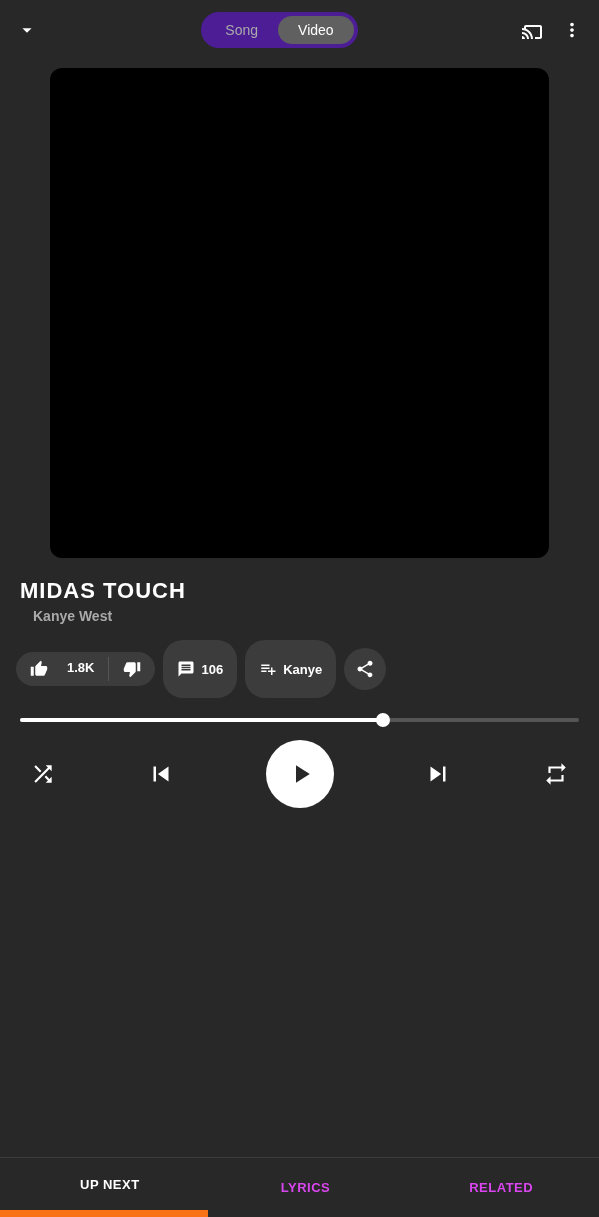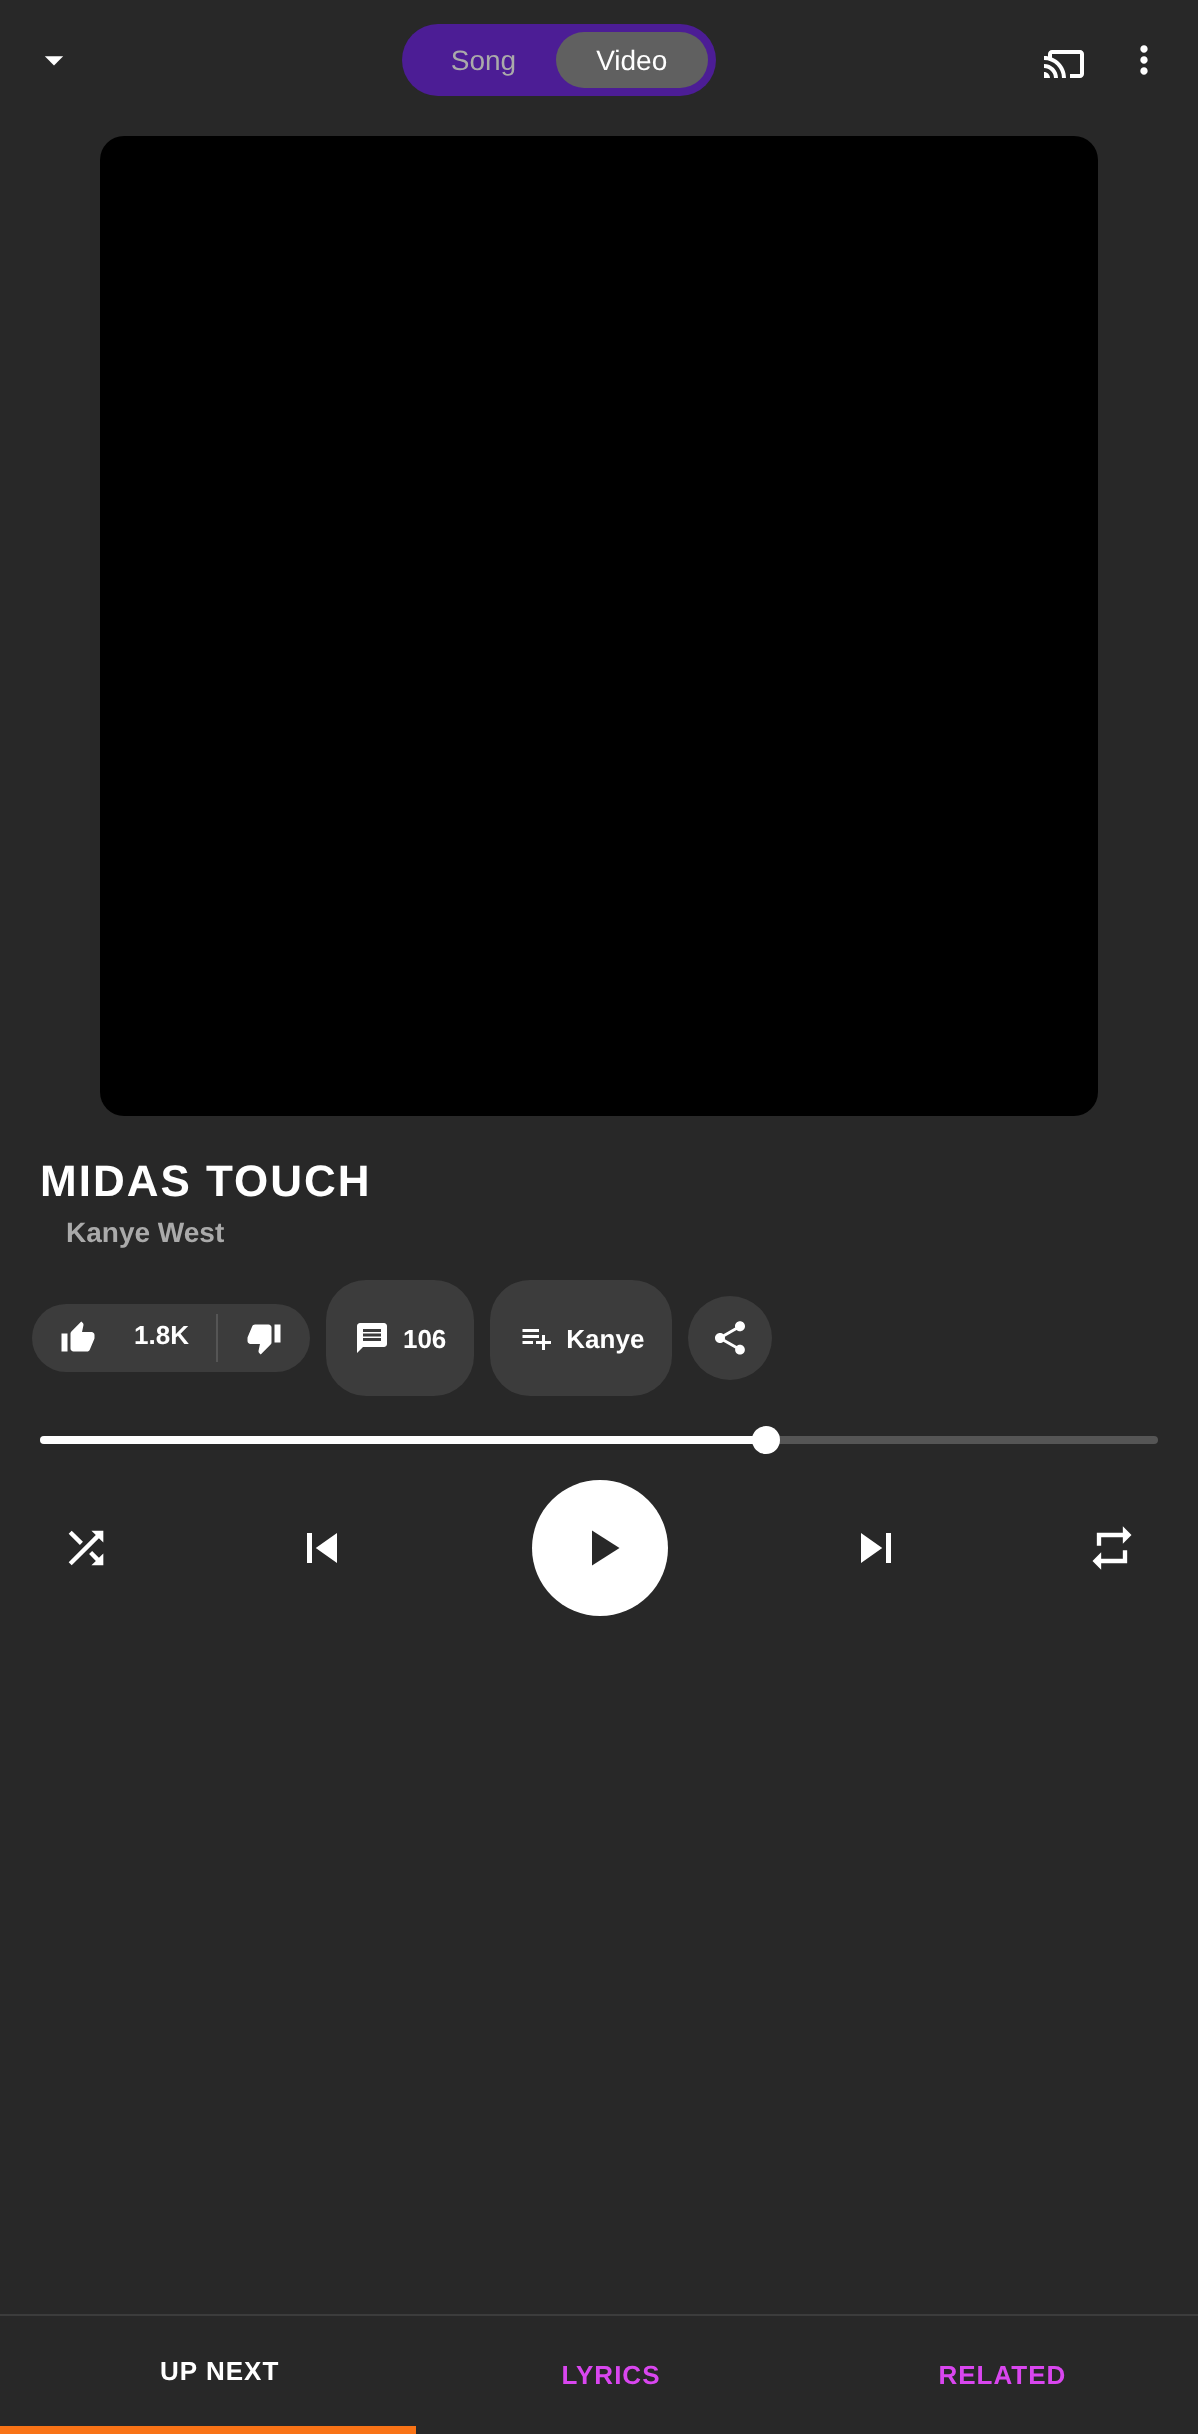--- a/index.html
+++ b/index.html
@@ -235,21 +235,21 @@
       cursor: pointer;
       font-size: 13px;
       font-weight: 700;
       letter-spacing: 0.5px;
       color: #d946ef;
       border: none;
       background: none;
     }
     .tab-item.active {
       color: #ffffff;
-      border-bottom: 4px solid #f97316;
+      border-bottom: 7px solid #f97316;
       padding-left: 12px;
     }
 
     
     svg { fill: currentColor; }
   </style>
 </head>
 <body>
 
 <div class="top-bar">

